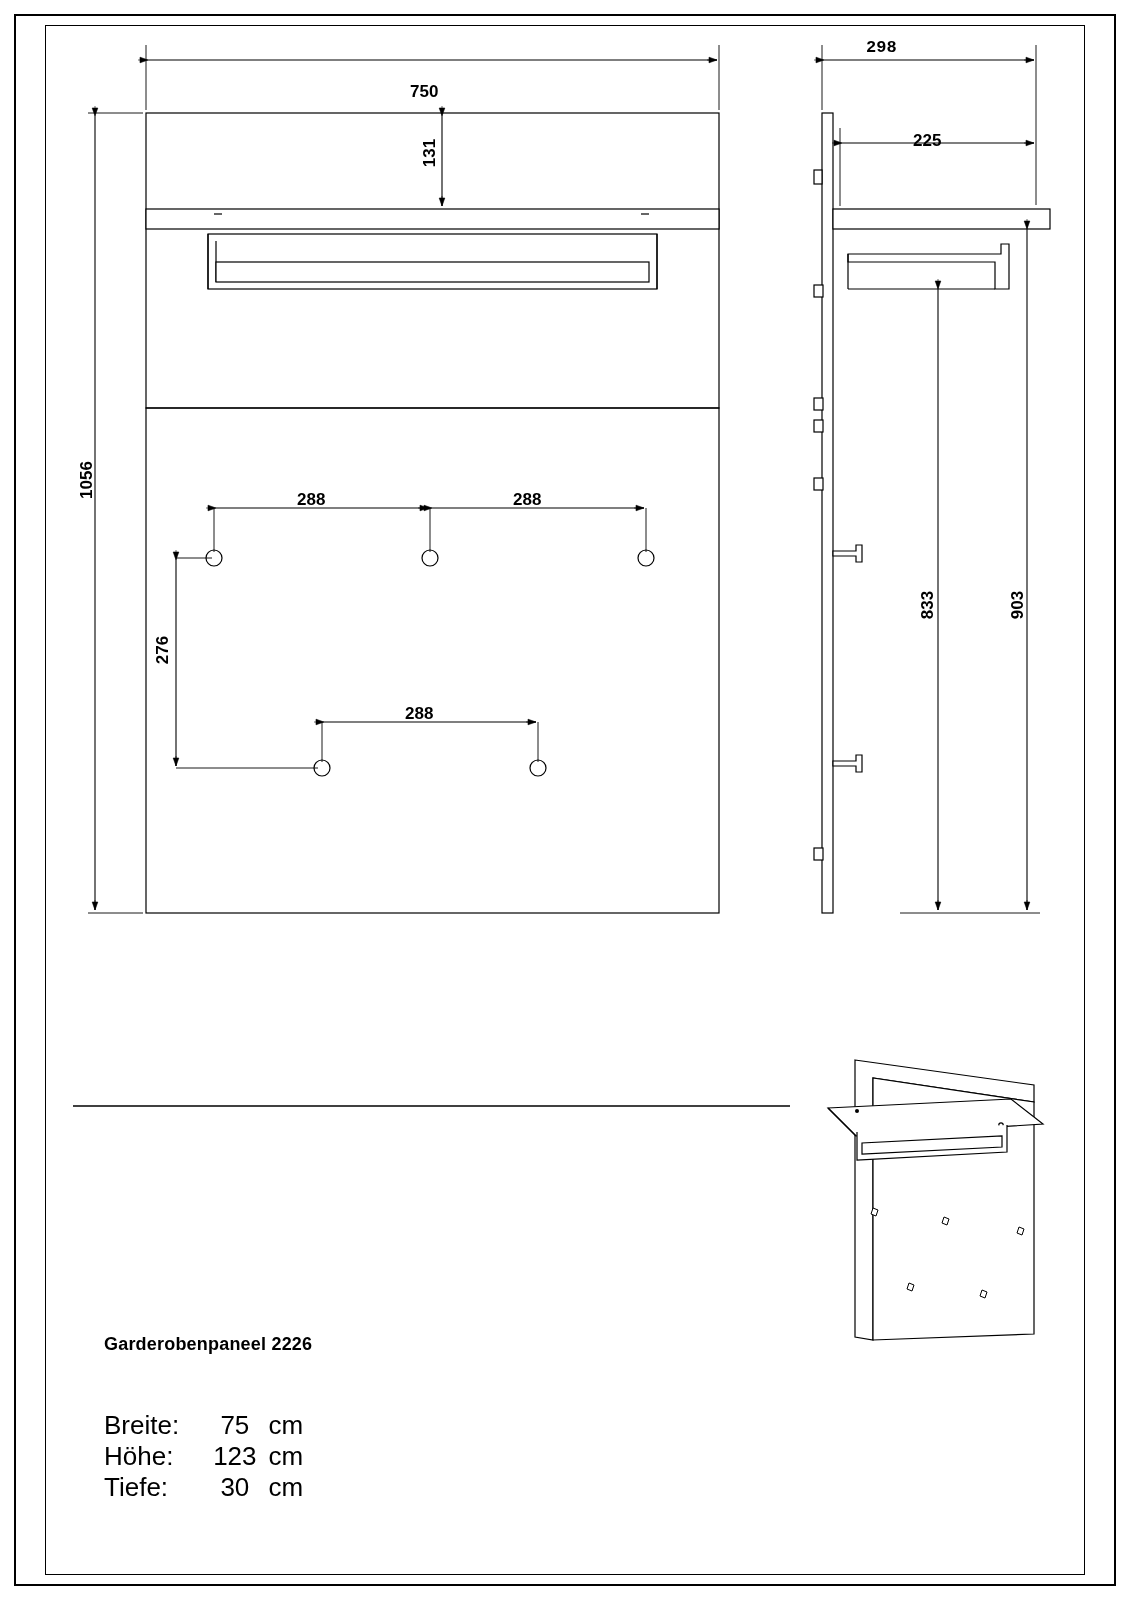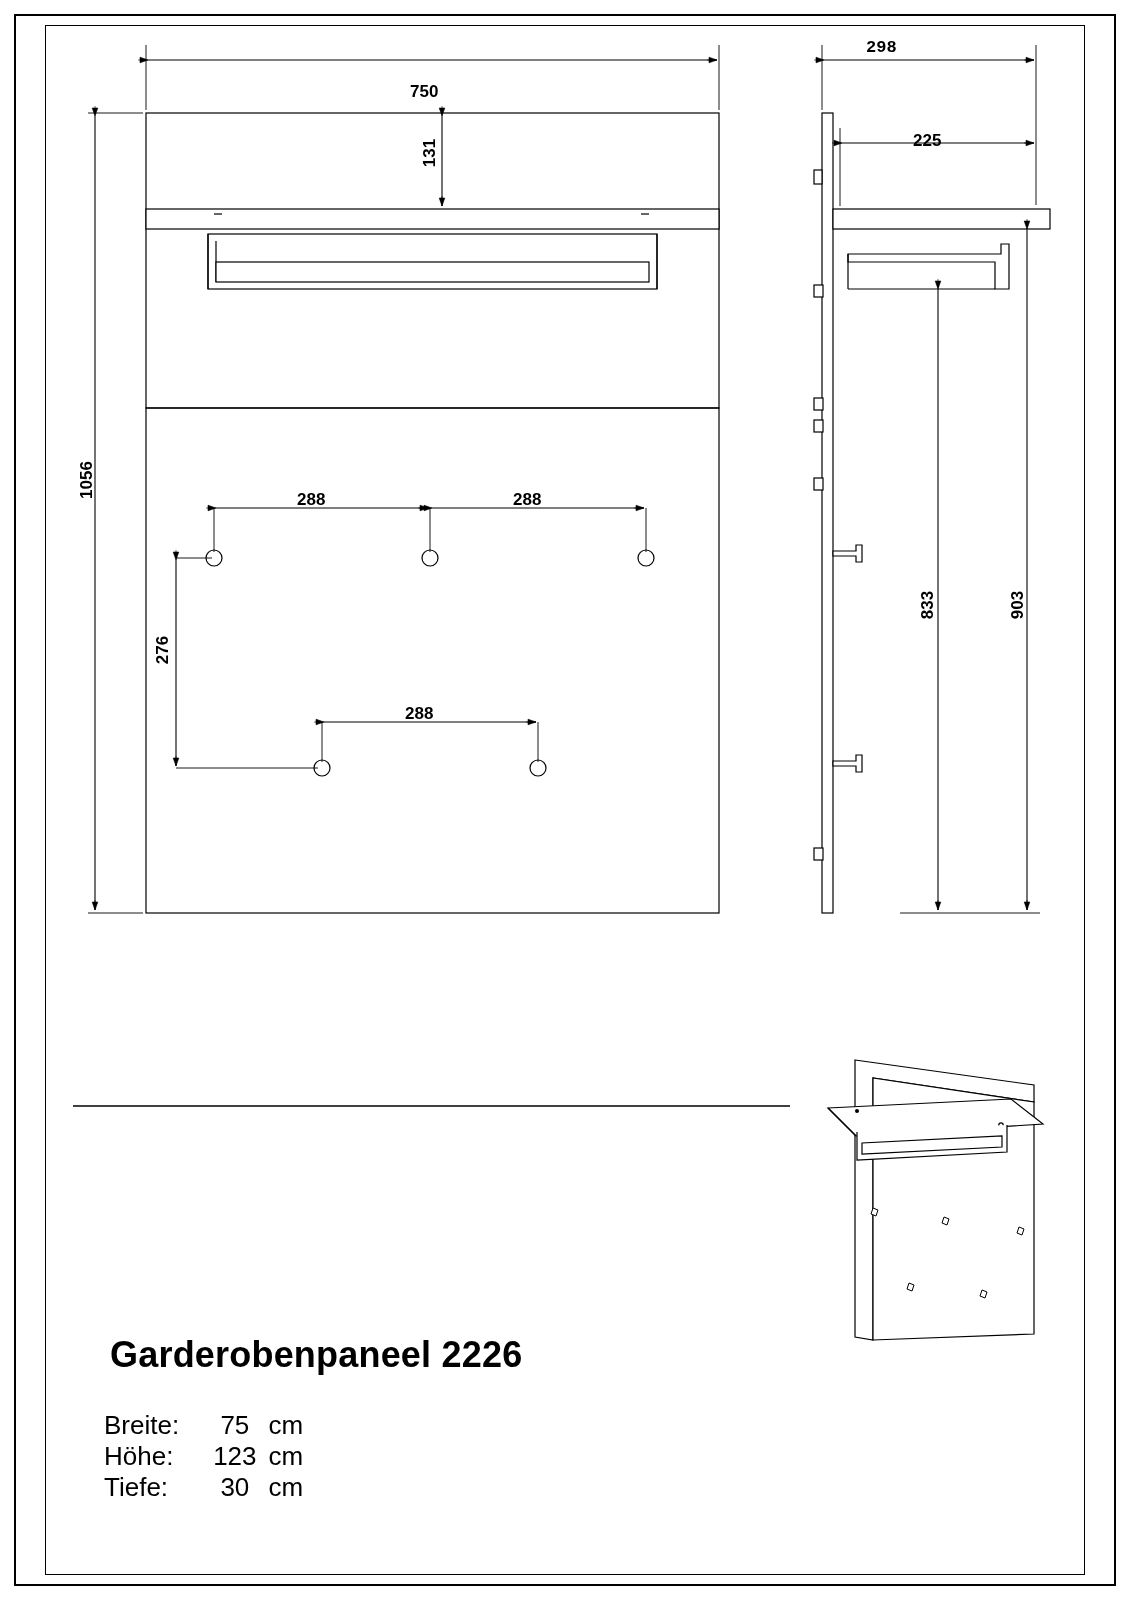--- a/index.html
+++ b/index.html
@@ -52,23 +52,23 @@
     font-weight: bold;
     color: #000;
     white-space: nowrap;
   }
   .rot {
     transform-origin: 50% 50%;
     transform: rotate(-90deg);
   }
   .title {
     position: absolute;
-    left: 110px;
+    left: 104px;
     top: 1334px;
-    font-size: 36px;
+    font-size: 18px;
     font-weight: bold;
     letter-spacing: 0.2px;
     white-space: nowrap;
   }
   .specs {
     position: absolute;
     left: 104px;
     top: 1410px;
     font-size: 22px;
     line-height: 31px;

